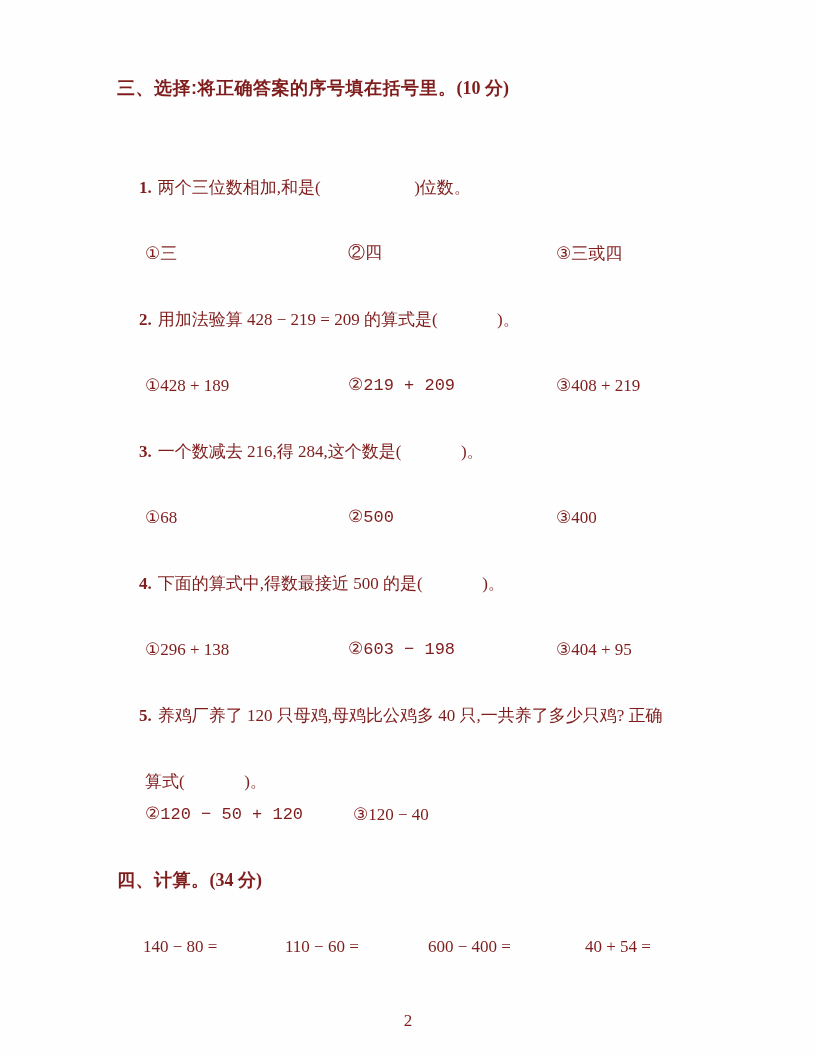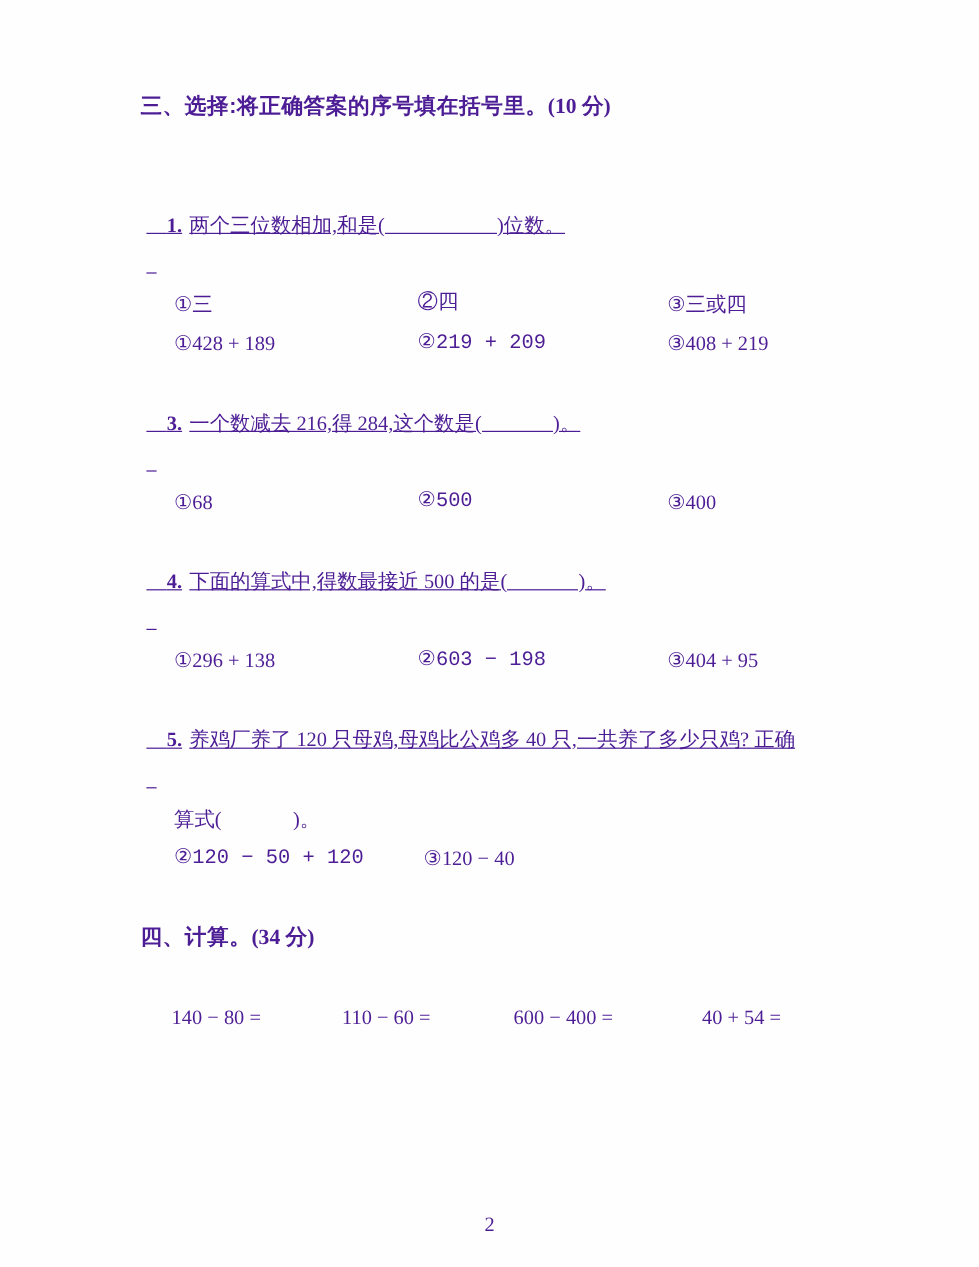--- a/index.html
+++ b/index.html
@@ -1,34 +1,34 @@
 <!DOCTYPE html>
 <html><head>
 <meta charset="utf-8">
 <style>
   html,body { margin:0; padding:0; background:#e9e9e9; }
   .page {
     position:relative;
     width:816px; height:1056px;
     margin:0 auto;
     background:#fefefe;
-    color:#4c1d95;
+    color:#7f1d1d;
     font-family:"Liberation Serif","DejaVu Serif","DejaVu Sans",serif;
     overflow:hidden;
     box-sizing:border-box;
     padding-top:39px;
   }
   .line { line-height:33px; font-size:17px; white-space:pre; }
   .heading { margin-left:99px; font-size:18px; }
   .h-text {
     font-family:"Liberation Sans","DejaVu Sans",sans-serif;
     font-weight:bold; letter-spacing:0.5px;
   }
   .h-score { font-weight:bold; }
-  .q { margin-left:122px;text-decoration:underline; }
+  .q { margin-left:122px; }
   .q-num { font-weight:bold; margin-right:6px; }
   .q-cont { margin-left:145px; }
   .opts { display:flex; margin-left:145px;justify-content:center; }
   .opts .c1 { width:203px; }
   .opts .c2 { width:208px;font-family:Liberation Mono, monospace; }
   .opts .c3 { flex:1; }
   .calc-row { display:flex; margin-left:143px; }
   .calc-row .k1 { width:142px; }
   .calc-row .k2 { width:143px; }
   .calc-row .k3 { width:157px; }
@@ -49,20 +49,23 @@
 
   <div class="line q">
     <span class="q-num">1.</span><span>两个三位数相加,和是(                      )位数。</span>
   </div>
   <div class="line opts">
     <span class="c1">①三</span>
     <span class="c2">②四</span>
     <span class="c3">③三或四</span>
   </div>
 
+  <div class="line q">
+    <span class="q-num">2.</span><span>用加法验算 428 − 219 = 209 的算式是(              )。</span>
+  </div>
   <div class="line opts">
     <span class="c1">①428 + 189</span>
     <span class="c2">②219 + 209</span>
     <span class="c3">③408 + 219</span>
   </div>
 
   <div class="line q">
     <span class="q-num">3.</span><span>一个数减去 216,得 284,这个数是(              )。</span>
   </div>
   <div class="line opts">

